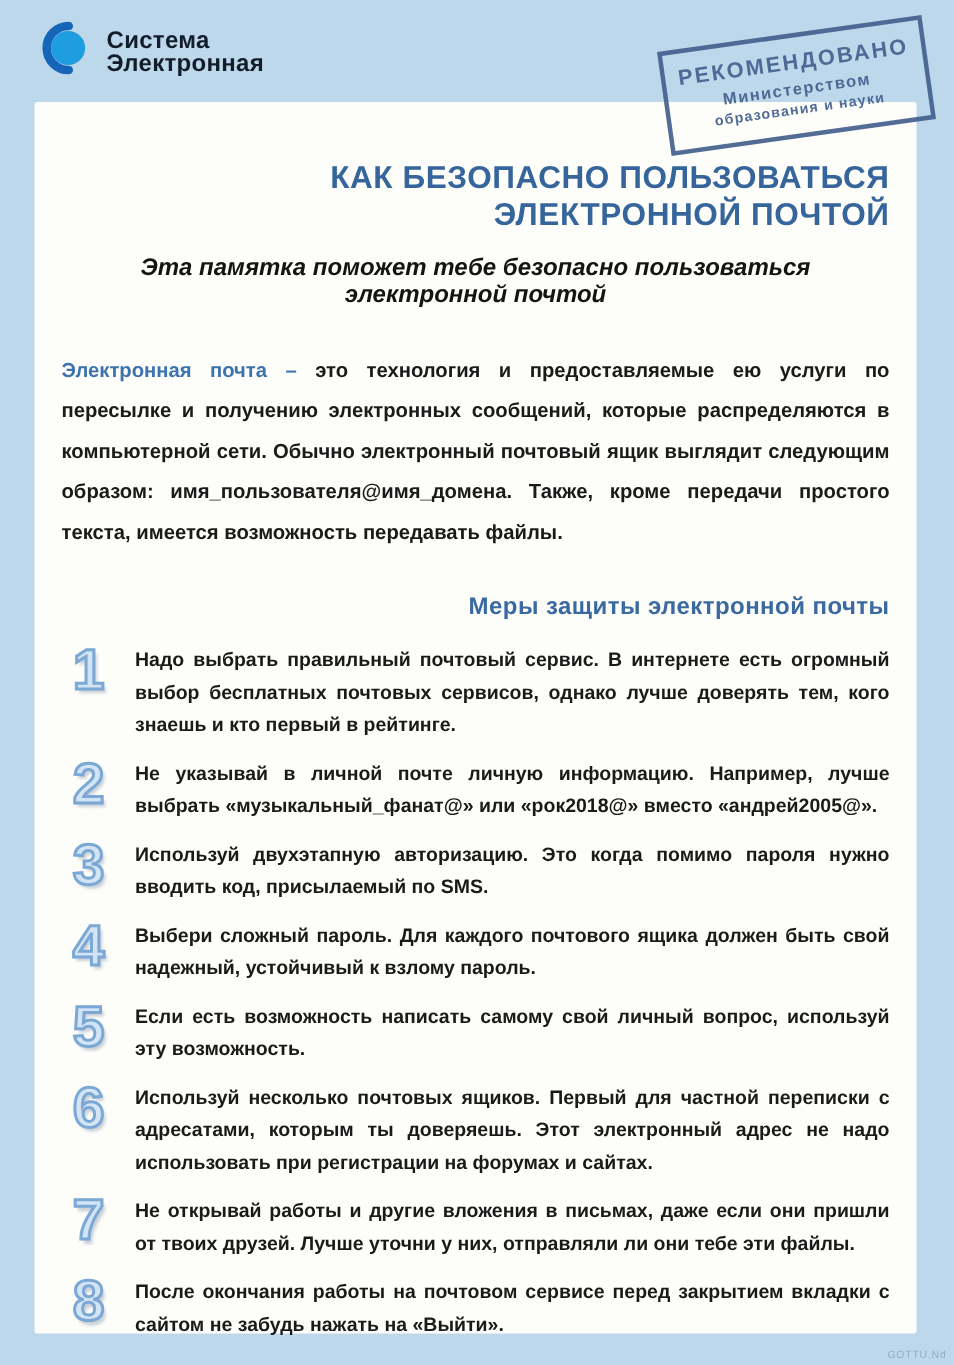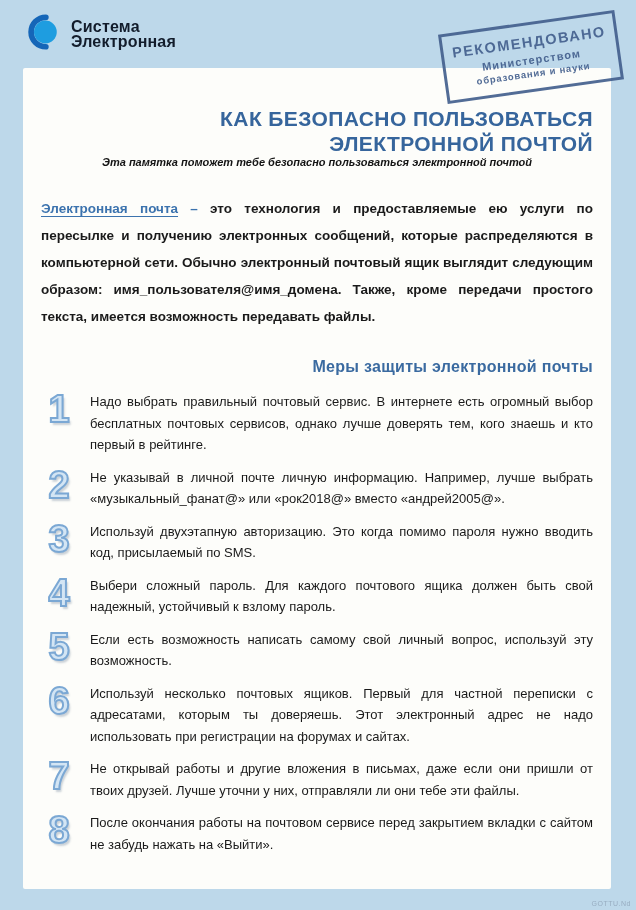--- a/index.html
+++ b/index.html
@@ -37,50 +37,50 @@
     background:#fdfdfa; border-radius:2px;
     padding:0 18px;
   }
 
   .title {
     margin-top:38px; text-align:right;
     font-size:21px; font-weight:bold; line-height:25px;
     color:#36659c; letter-spacing:.4px;
   }
   .subtitle {
-    text-align:center;
-    font-size:11px; font-weight:bold; font-style:italic; color:#141414;
+    margin-top:14px; text-align:center;
+    font-size:16px; font-weight:bold; font-style:italic; color:#141414;
   }
 
   .intro {
     margin-top:27px;
     font-size:13.5px; font-weight:bold; line-height:27px;
     color:#1a1a1a; text-align:justify;
   }
   .intro .term {
-    color:#3c73ae; text-decoration:underline; text-underline-offset:3px;
+    color:#3c73ae; text-underline-offset:3px;
   }
   .intro .term-dash { color:#3c73ae; text-decoration:none; }
 
   .section-heading {
     margin-top:28px; text-align:right;
     font-size:16px; font-weight:bold; color:#3a6aa0; letter-spacing:.3px;
   }
 
   .measures { margin-top:15px; display:flex; flex-direction:column; gap:11px; }
   .measure  { display:flex; gap:13px; }
   .measure-num {
     flex:none; width:36px; text-align:center;
     font-size:38px; line-height:36px; font-weight:bold;
     color:#d3e5f4;
     -webkit-text-stroke:2px #7ba8d4;
     text-shadow:2px 3px 2px rgba(50,80,110,.25);
   }
   .measure-text {
-    font-size:13px; font-weight:normal; line-height:21.5px;
+    font-size:13px; font-weight:bold; line-height:21.5px;
     color:#1a1a1a; text-align:justify;
   }
 
   
   .watermark {
     position:absolute; right:5px; bottom:3px;
     font-size:7px; color:#91a5ba; letter-spacing:.5px;
     filter:blur(.5px); opacity:.85;
   }
 </style>

